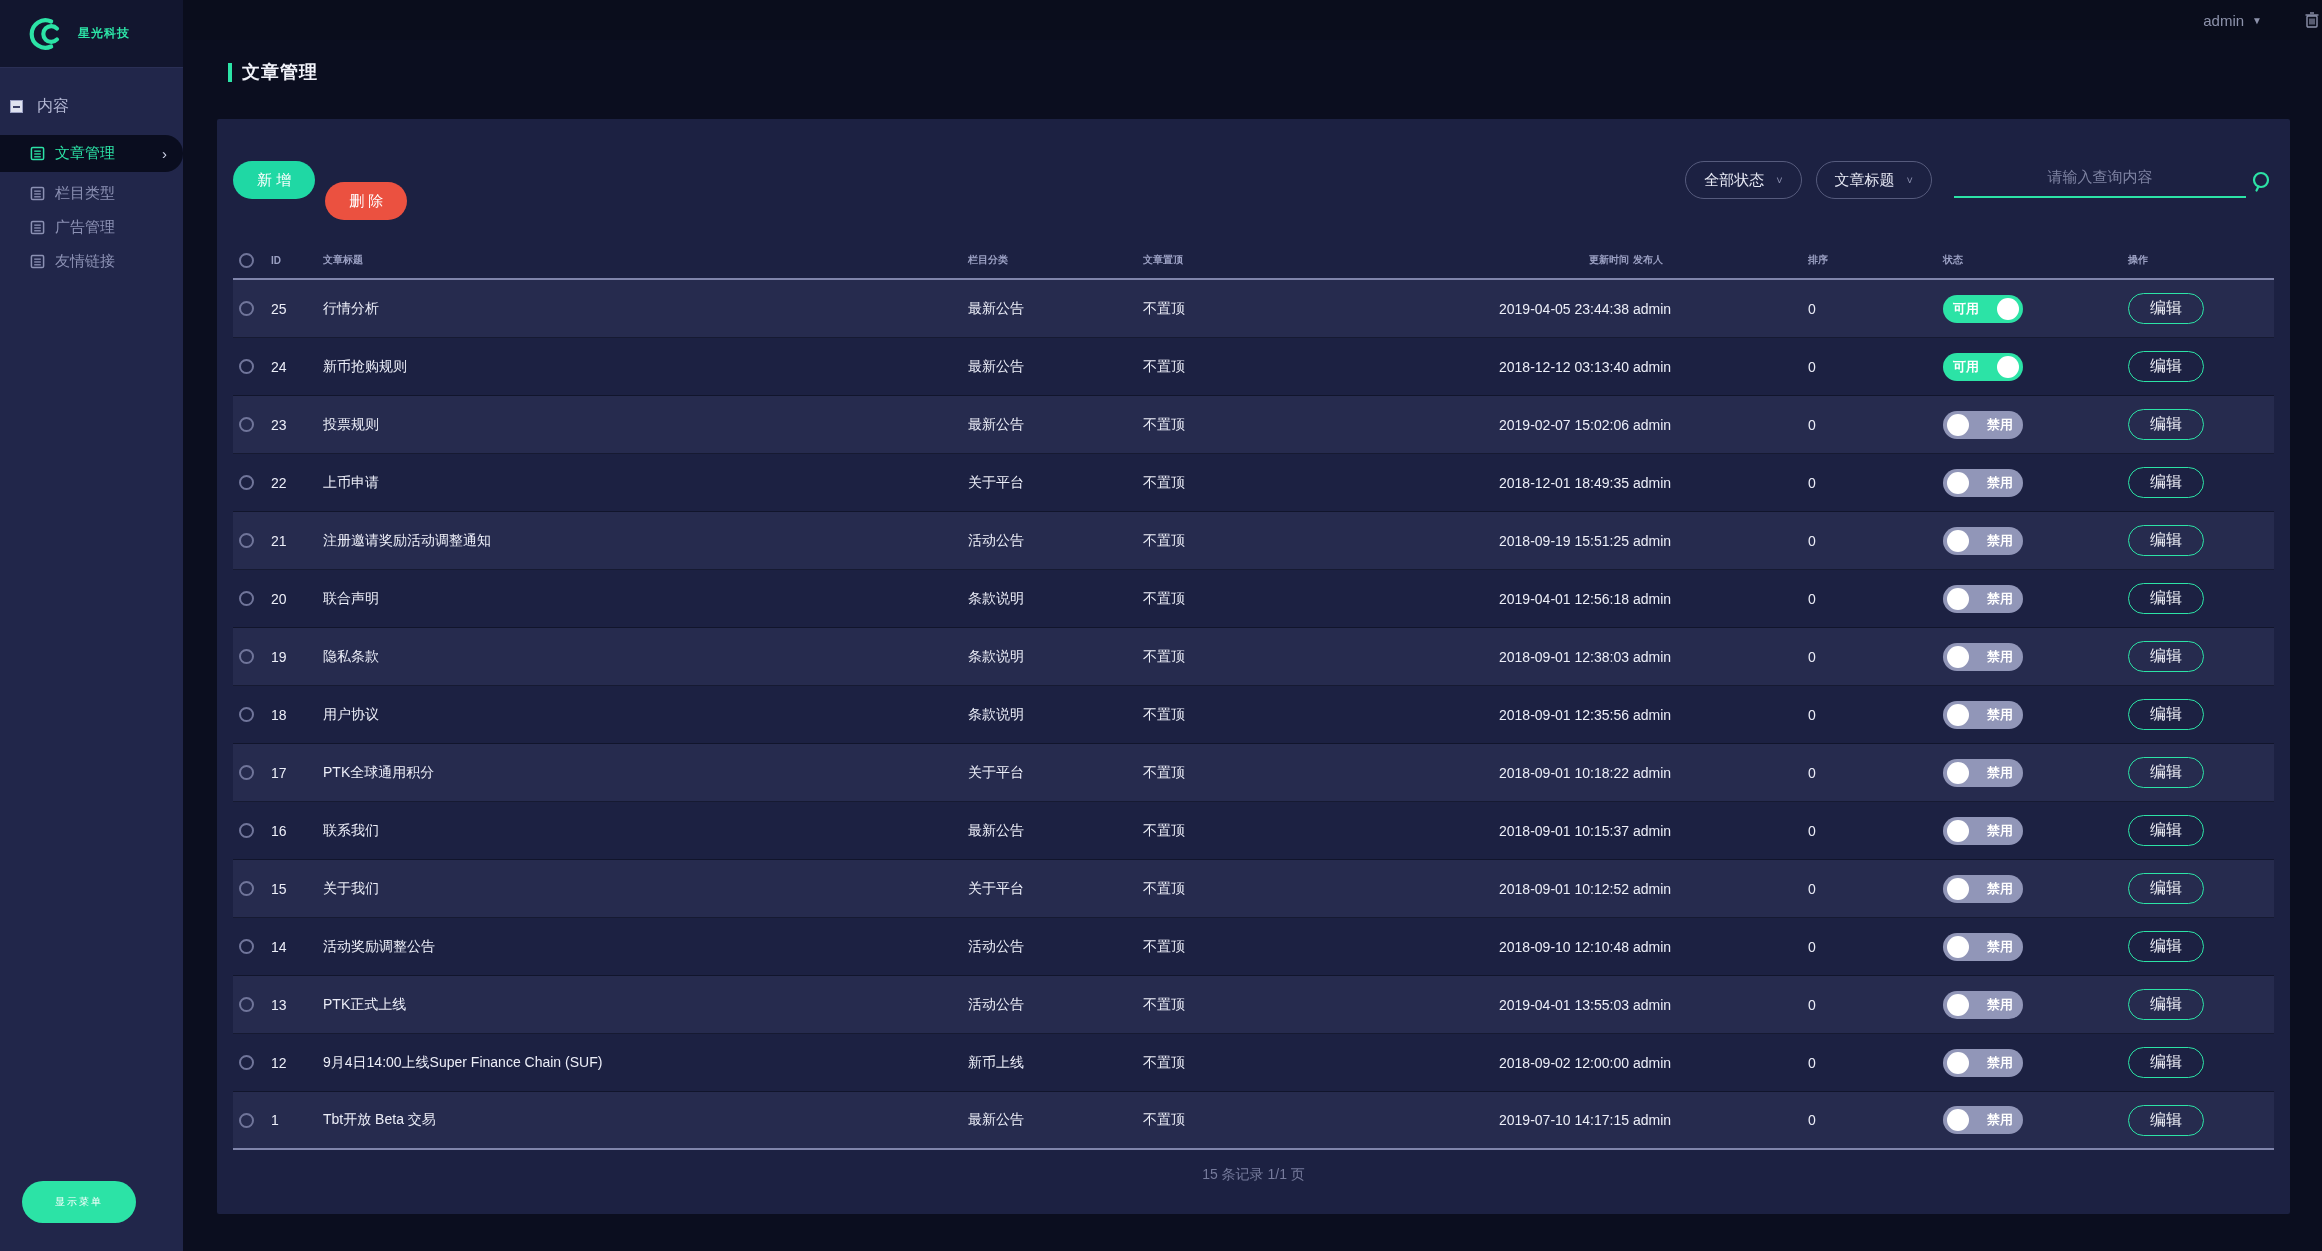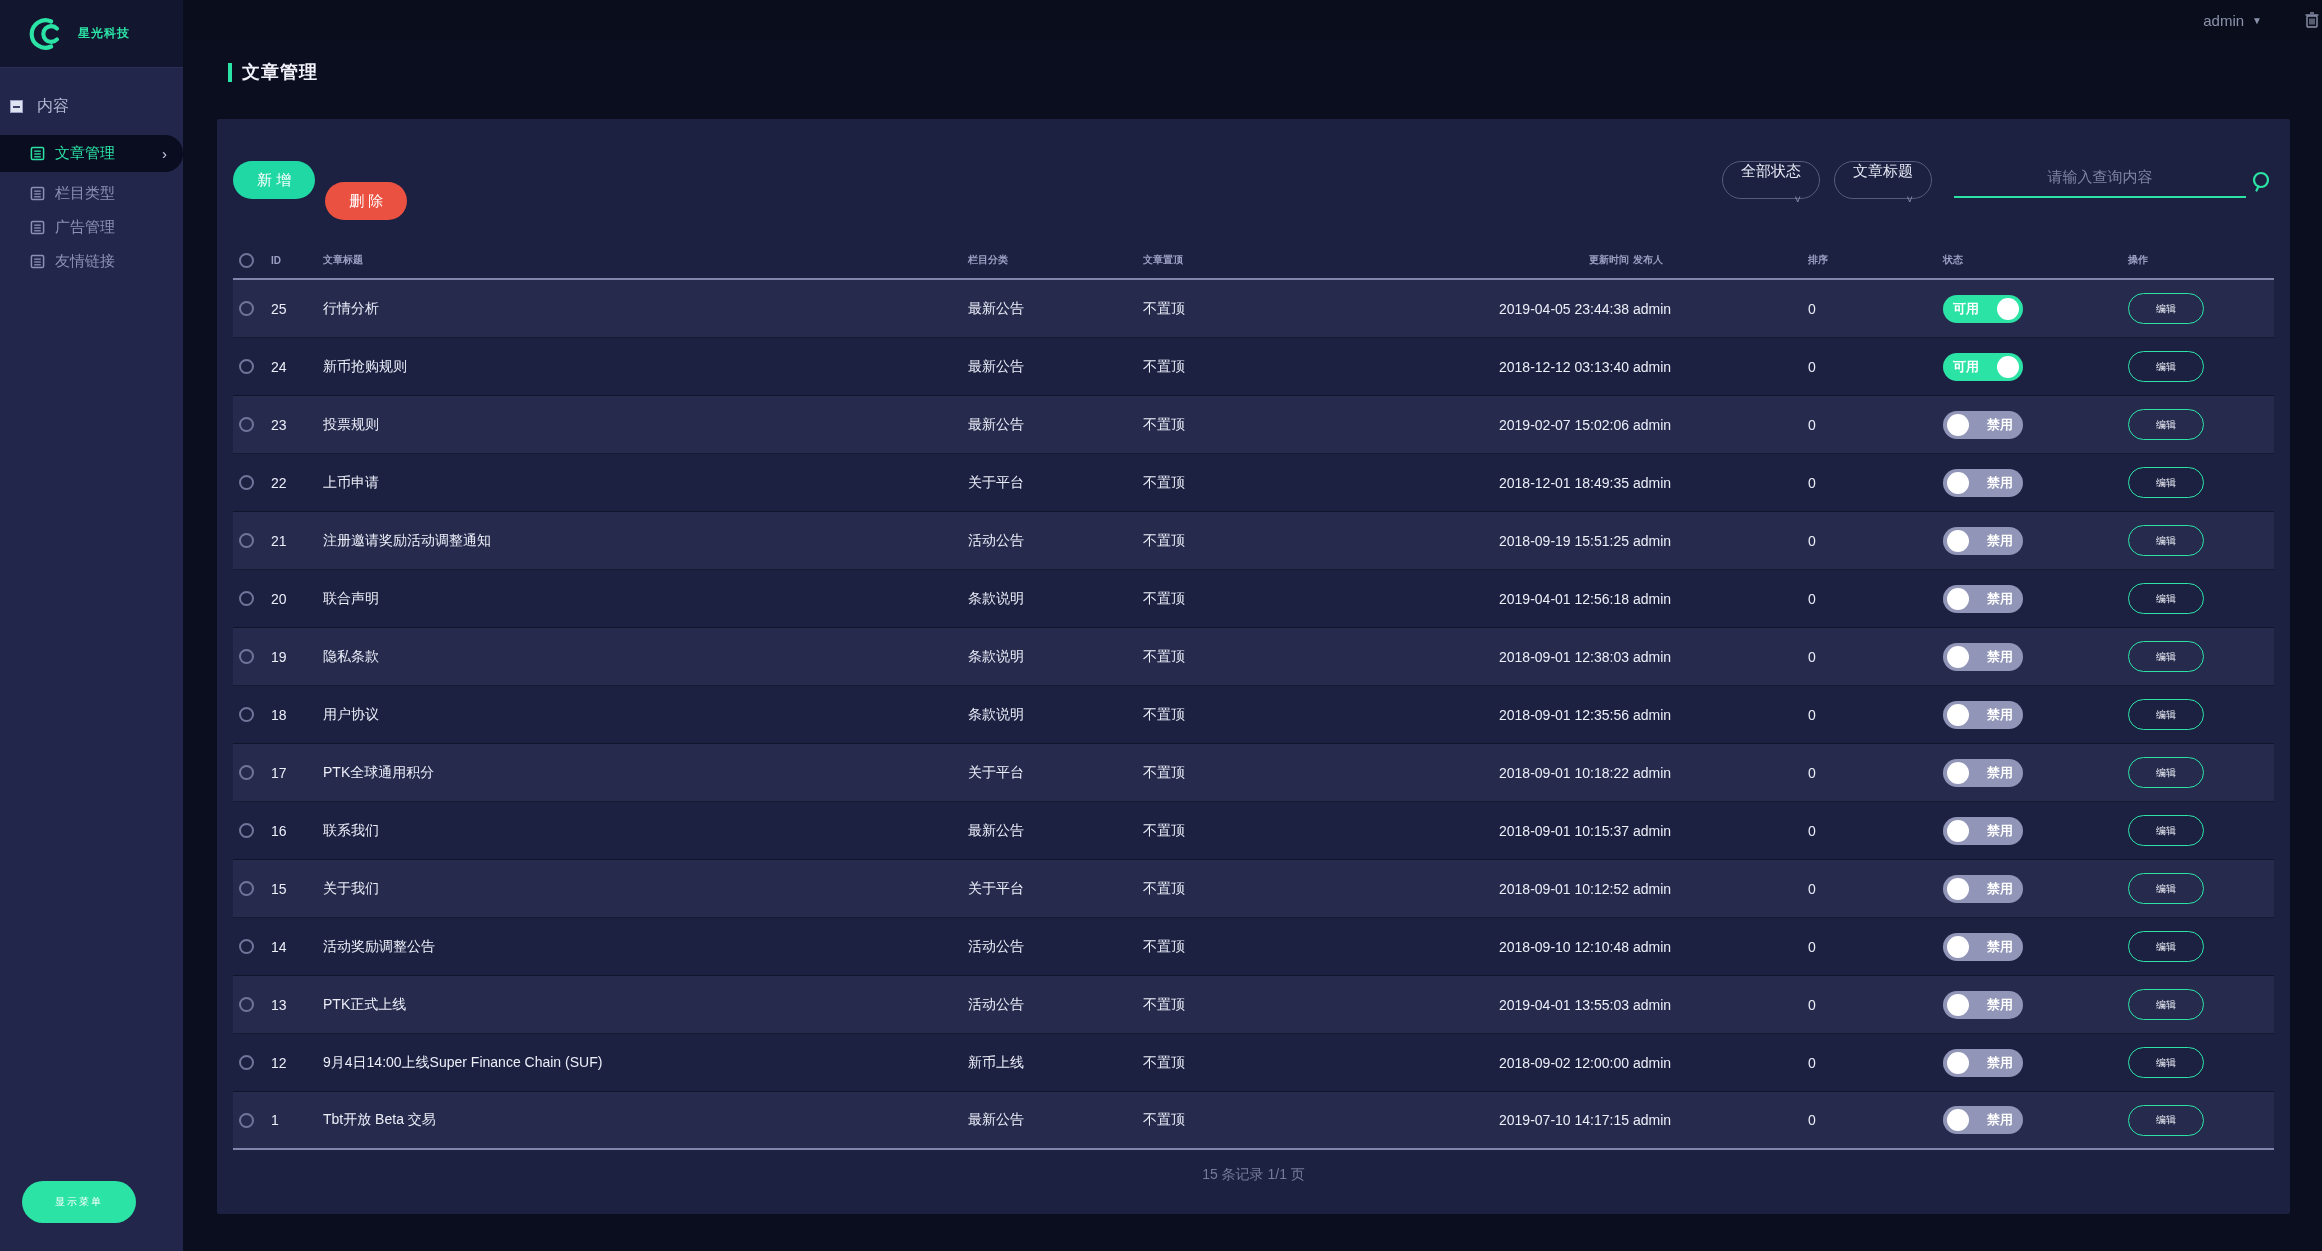--- a/index.html
+++ b/index.html
@@ -47,23 +47,23 @@
   
   .card { margin:35px 32px 0 34px; background:#1c2142; border-radius:2px;
     padding:0 16px 30px 16px; }
 
   .toolbar { display:flex; align-items:center; padding-top:21px; }
   .btn { height:38px; border:none; border-radius:19px; color:#fff; font-size:15px;
     font-family:inherit; padding:0 24px; cursor:pointer; }
   .btn.add { background:#1fd8a4; margin-right:10px; }
   .btn.del { background:#eb5140;margin-top:42px; }
   .spacer { flex:1; }
-  .select { display:flex; align-items:flex-end; gap:12px; height:38px; padding:0 18px;
+  .select { display:flex; align-items:center; gap:12px; height:38px; padding:0 18px;
     border:1px solid #565b7d; border-radius:19px; color:#e8eaf5; font-size:15px;
-    margin-right:14px; cursor:pointer;flex-direction:column; }
+    margin-right:14px; cursor:pointer; }
   .select .caret { color:#8a8fae; font-size:11px; }
   .search { display:flex; align-items:flex-end; margin-left:8px; }
   .search input { width:292px; background:transparent; border:none; outline:none;
     border-bottom:2px solid #2ce3a6; color:#e8eaf5; font-size:15px; height:36px;
     padding:0 4px 6px 4px; text-align:center; font-family:inherit; }
   .search input::placeholder { color:#7e83a2; }
   .search svg { margin:0 0 4px 4px; cursor:pointer; }
 
   
   .thead { display:flex; align-items:center; margin-top:22px; height:38px;
@@ -89,21 +89,21 @@
   .toggle { display:inline-flex; align-items:center; width:80px; height:28px;
     border-radius:14px; padding:0 4px; cursor:pointer; justify-content:space-between; }
   .toggle .knob { width:22px; height:22px; border-radius:50%; background:#fff; }
   .toggle .tlabel { color:#fff; font-size:13px; font-weight:bold; padding:0 6px; }
   .toggle.on  { background:#2ce3a6; }
   .toggle.on  .tlabel { order:1; } .toggle.on .knob { order:2; }
   .toggle.off { background:#9196b8; }
   .toggle.off .knob { order:1; } .toggle.off .tlabel { order:2; }
 
   .edit-btn { width:76px; height:31px; border-radius:16px; background:transparent;
-    border:1px solid #2ce3a6; color:#f0f1f8; font-size:10px; font-family:inherit;
+    border:1px solid #2ce3a6; color:#f0f1f8; font-size:16px; font-family:inherit;
     cursor:pointer; }
 
   .pagination { text-align:center; color:#767b9c; font-size:14px; padding-top:16px; }
 </style>
 </head>
 <body>
 
 <div class="app">
 
   <aside class="sidebar">

